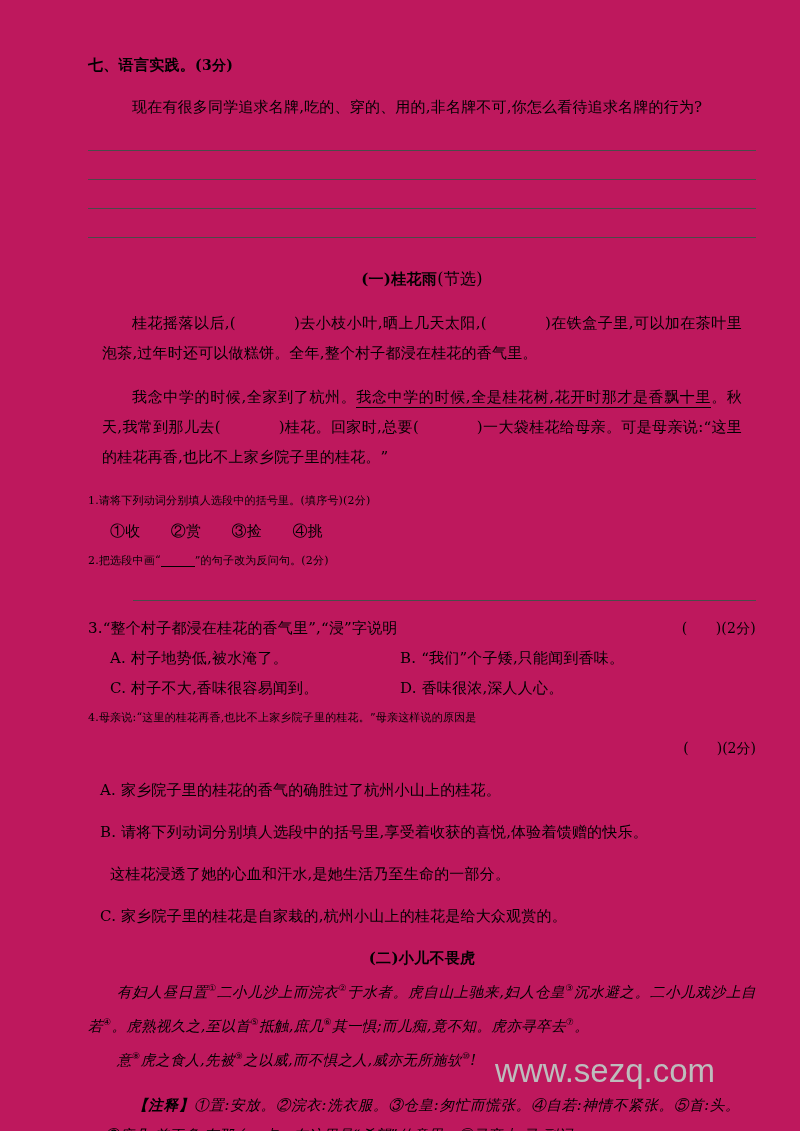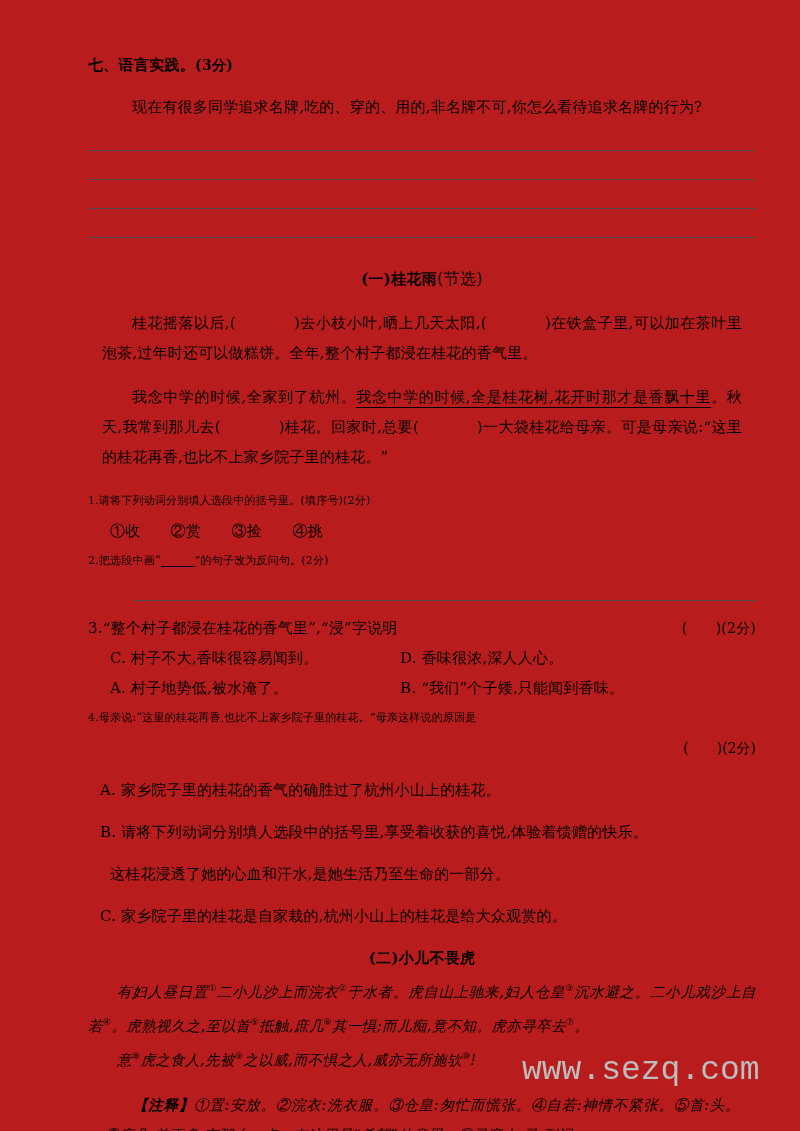--- a/index.html
+++ b/index.html
@@ -8,21 +8,21 @@
     background: #ffffff;
   }
   body {
     font-family: "DejaVu Serif", "Liberation Serif", serif;
     color: #000000;
   }
   .page {
     position: relative;
     width: 800px;
     height: 1131px;
-    background: #b91c1c;
+    background: #be185d;
     overflow: hidden;
     box-sizing: border-box;
   }
   .content {
     position: absolute;
     left: 88px;
     top: 52px;
     width: 668px;
   }
 
@@ -157,23 +157,23 @@
     letter-spacing: 0.4px;
     text-align: justify;
     text-justify: inter-character;
   }
   .note .nb { font-weight: bold; font-style: italic; }
   .note.indent { text-indent: 2em; }
 
   
   .watermark {
     position: absolute;
-    left: 522px;
+    left: 495px;
     top: 1052px;
-    font-family: Liberation Mono, monospace;
+    font-family: Liberation Sans, sans-serif;
     font-size: 33px;
     color: #bdbdbd;
     letter-spacing: 0px;
     white-space: nowrap;
   }
   .spacer-12 { height: 12px; }
   .spacer-8 { height: 8px; }
   .spacer-18 { height: 18px; }
 </style>
 </head>
@@ -217,26 +217,26 @@
       <div class="ansline"></div>
     </div>
 
     <div class="spacer-12"></div>
 
     <div class="qrow">
       <span class="qtext"><span>3.</span><span>“整个村子都浸在桂花的香气里”,“浸”字说明</span></span>
       <span class="qmark">(　　)(2分)</span>
     </div>
     <div class="opt-two">
+      <span>A. 村子地势低,被水淹了。</span>
+      <span>B. “我们”个子矮,只能闻到香味。</span>
+    </div>
+    <div class="opt-two">
       <span>C. 村子不大,香味很容易闻到。</span>
       <span>D. 香味很浓,深人人心。</span>
-    </div>
-    <div class="opt-two">
-      <span>A. 村子地势低,被水淹了。</span>
-      <span>B. “我们”个子矮,只能闻到香味。</span>
     </div>
 
     <p class="q"><span>4.</span><span>母亲说:“这里的桂花再香,也比不上家乡院子里的桂花。”母亲这样说的原因是</span></p>
     <div class="right-mark">(　　)(2分)</div>
     <p class="q-hang">A. 家乡院子里的桂花的香气的确胜过了杭州小山上的桂花。</p>
     <p class="q-hang">B. 请将下列动词分别填人选段中的括号里,享受着收获的喜悦,体验着馈赠的快乐。</p>
     <p class="q-indent">这桂花浸透了她的心血和汗水,是她生活乃至生命的一部分。</p>
     <p class="q-hang">C. 家乡院子里的桂花是自家栽的,杭州小山上的桂花是给大众观赏的。</p>
 
     <p class="sub-title">(二)小儿不畏虎</p>

